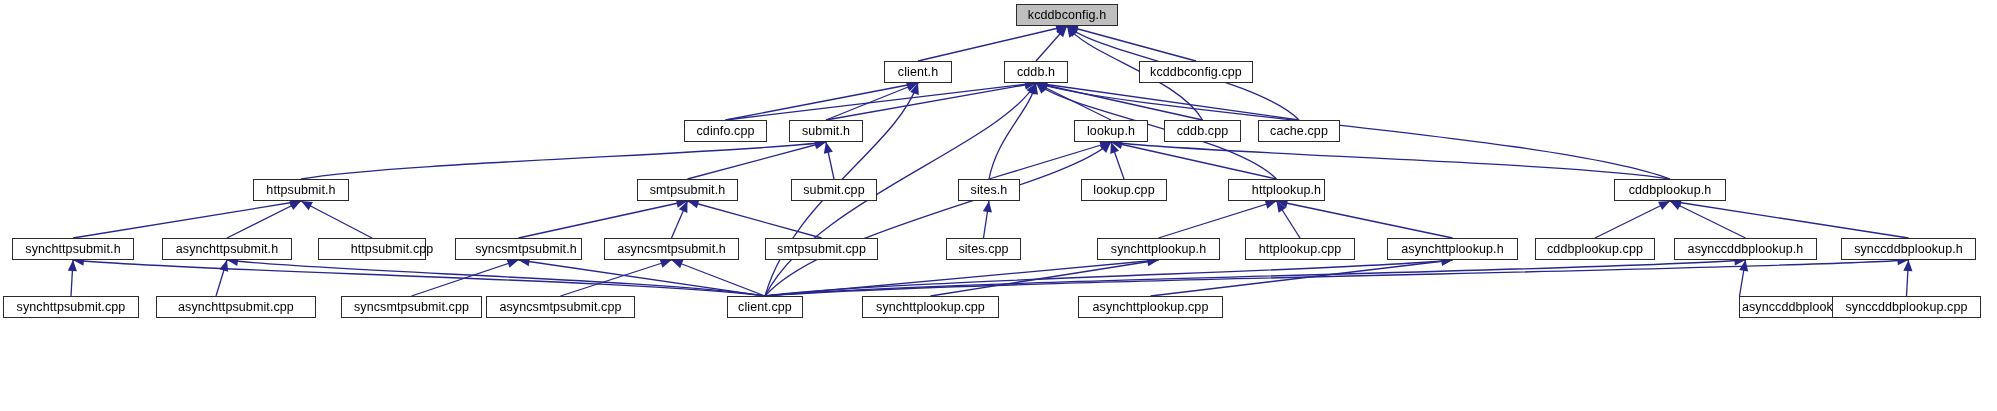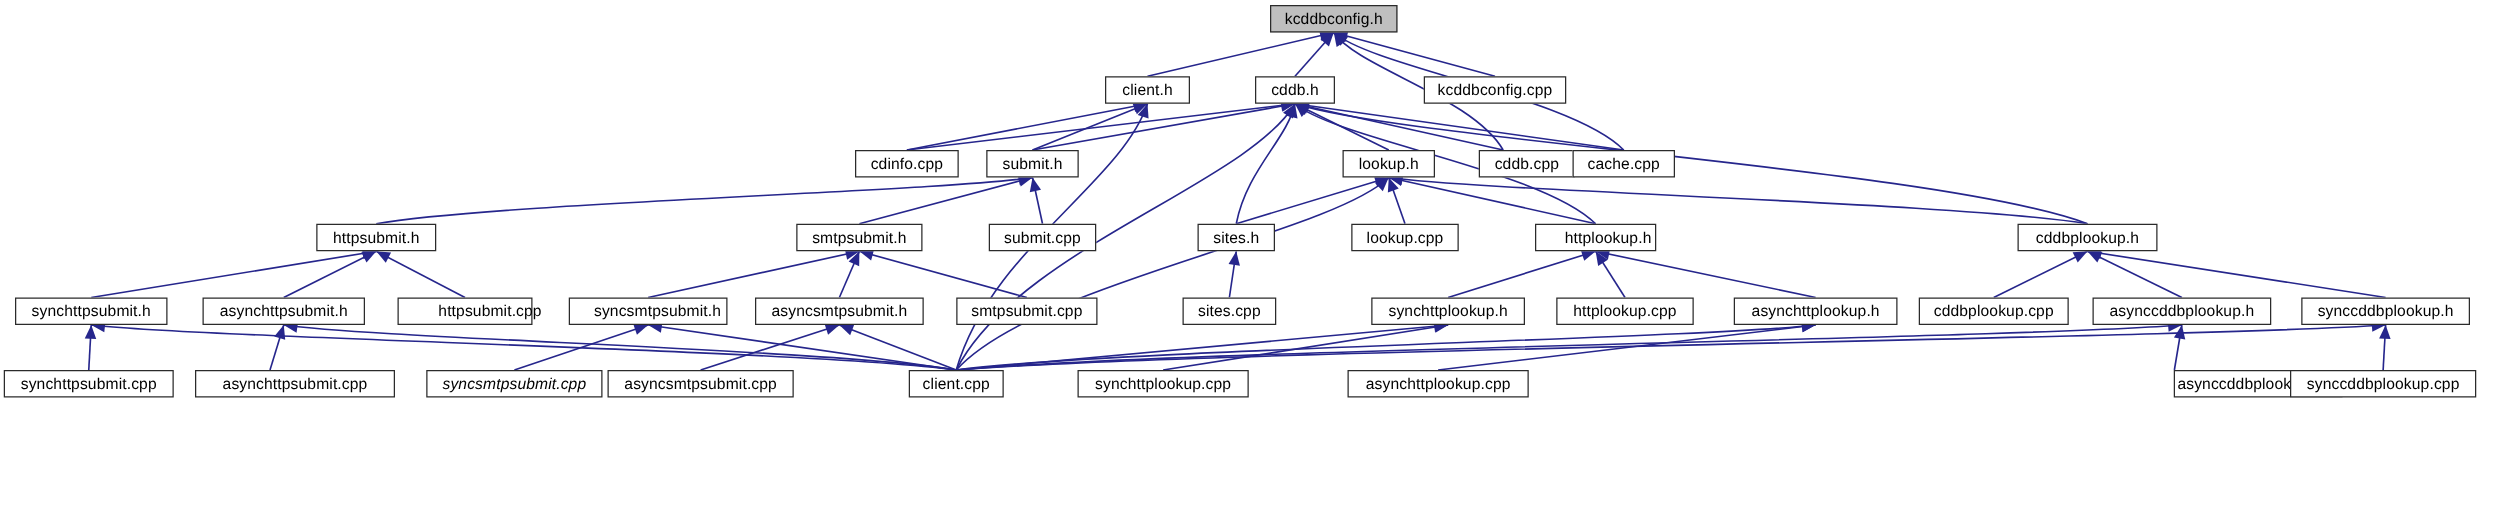--- a/index.html
+++ b/index.html
@@ -184,21 +184,21 @@
       </div>
       <div class="node" style="left: 684px; top: 120px; width: 83px;">
         <span class="node-label">cdinfo.cpp</span>
       </div>
       <div class="node" style="left: 789px; top: 120px; width: 74px;">
         <span class="node-label">submit.h</span>
       </div>
       <div class="node" style="left: 1074px; top: 120px; width: 74px;">
         <span class="node-label">lookup.h</span>
       </div>
-      <div class="node" style="left: 1164px; top: 120px; width: 77px; margin-left: 19px;">
+      <div class="node" style="left: 1164px; top: 120px; width: 77px;">
         <span class="node-label">cddb.cpp</span>
       </div>
       <div class="node" style="left: 1258px; top: 120px; width: 82px;">
         <span class="node-label">cache.cpp</span>
       </div>
       <div class="node" style="left: 253px; top: 179px; width: 96px;">
         <span class="node-label">httpsubmit.h</span>
       </div>
       <div class="node" style="left: 637px; top: 179px; width: 101px;">
         <span class="node-label">smtpsubmit.h</span>
@@ -256,21 +256,21 @@
       </div>
       <div class="node" style="left: 1841px; top: 238px; width: 135px;">
         <span class="node-label">synccddbplookup.h</span>
       </div>
       <div class="node" style="left: 3px; top: 296px; width: 136px;">
         <span class="node-label">synchttpsubmit.cpp</span>
       </div>
       <div class="node" style="left: 156px; top: 296px; width: 160px;">
         <span class="node-label">asynchttpsubmit.cpp</span>
       </div>
-      <div class="node" style="left: 341px; top: 296px; width: 141px; font-style: italic;">
+      <div class="node" style="left: 341px; top: 296px; width: 141px;">
         <span class="node-label">syncsmtpsubmit.cpp</span>
       </div>
       <div class="node" style="left: 486px; top: 296px; width: 149px;">
         <span class="node-label">asyncsmtpsubmit.cpp</span>
       </div>
       <div class="node" style="left: 727px; top: 296px; width: 76px;">
         <span class="node-label">client.cpp</span>
       </div>
       <div class="node" style="left: 862px; top: 296px; width: 137px;">
         <span class="node-label">synchttplookup.cpp</span>

